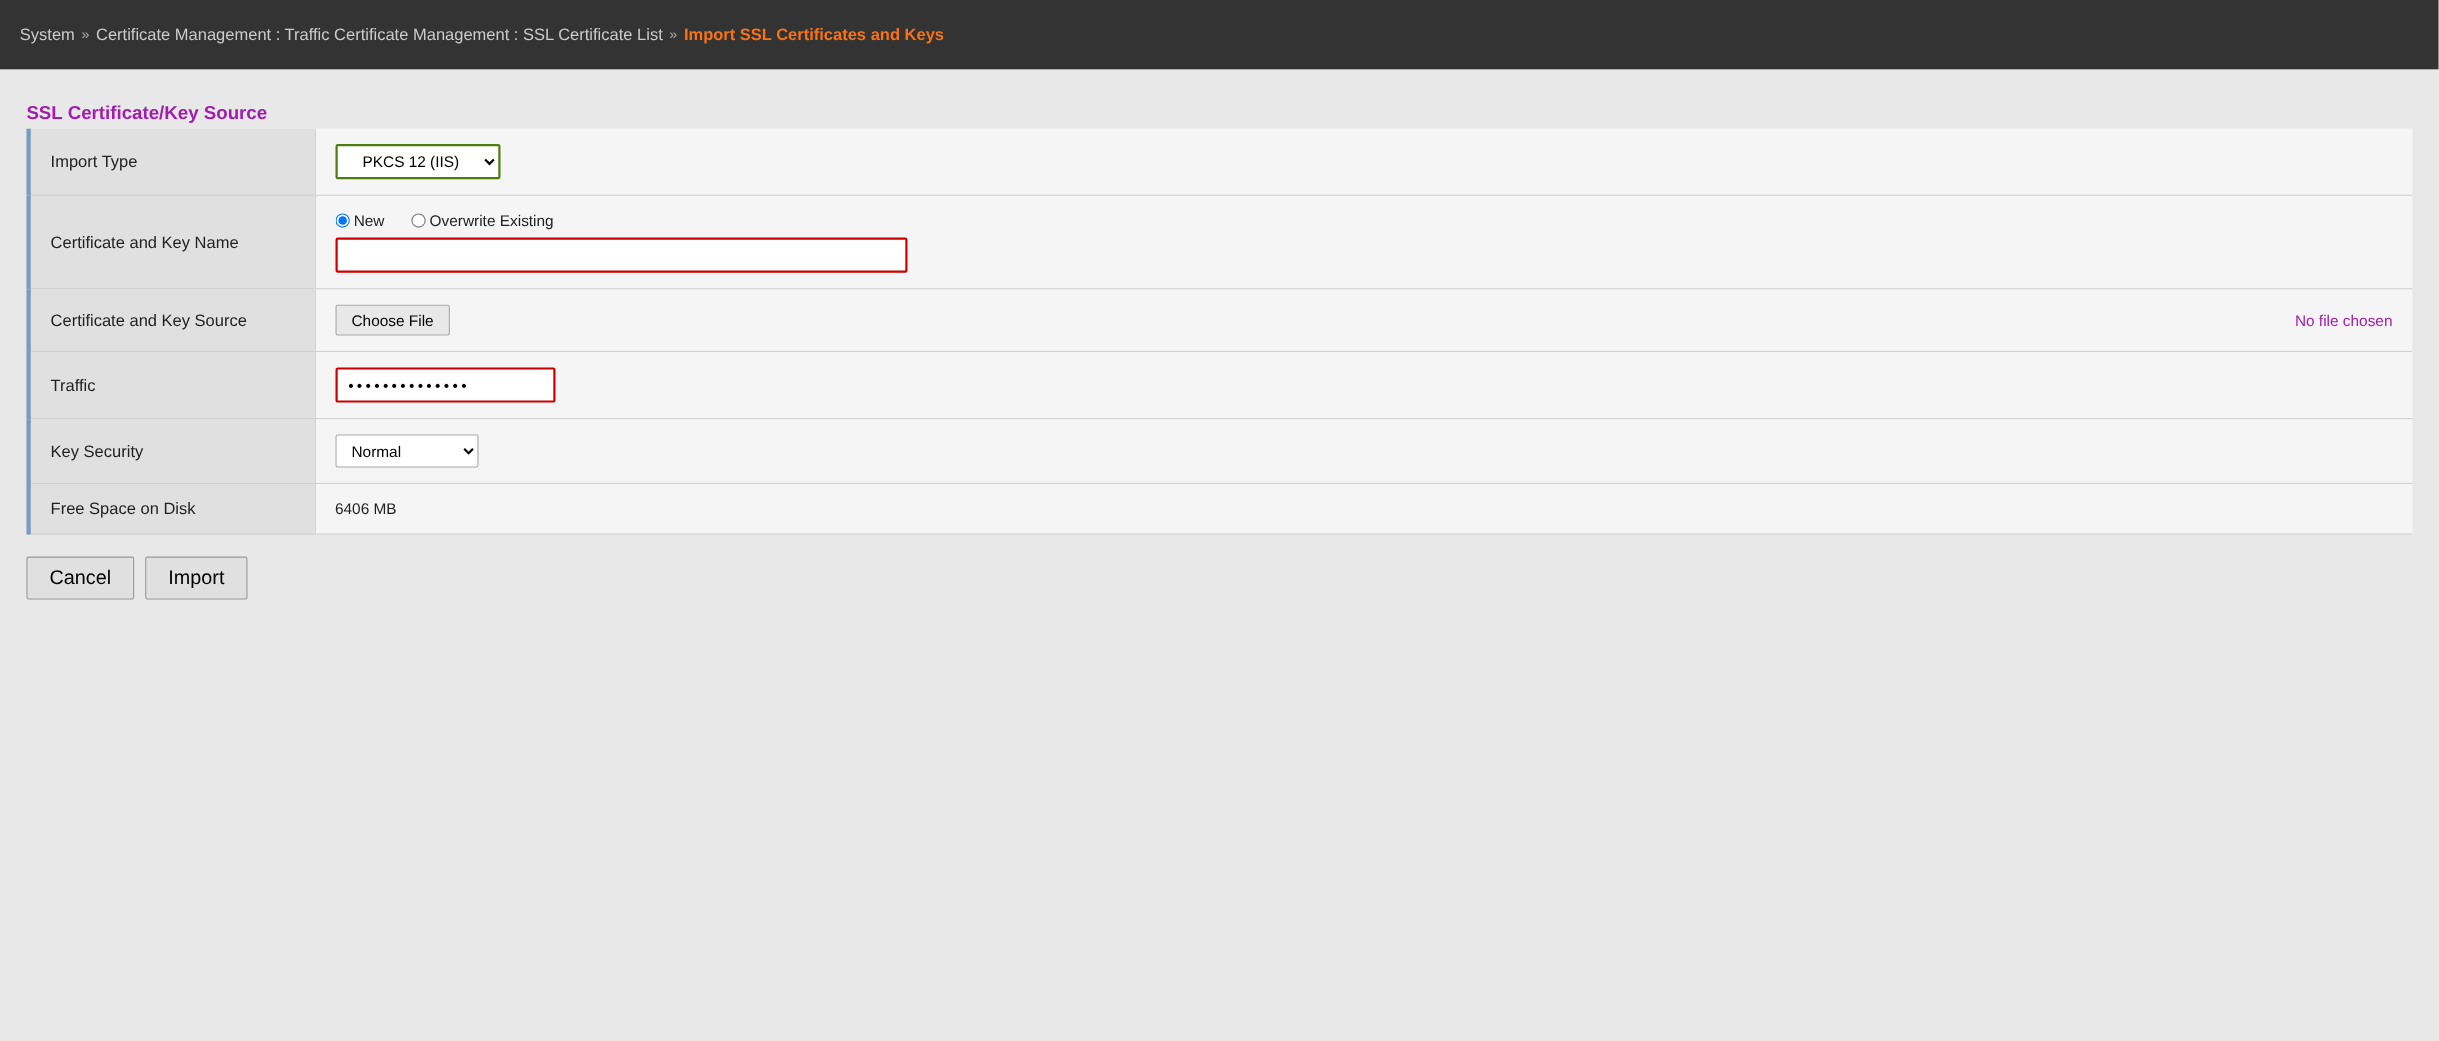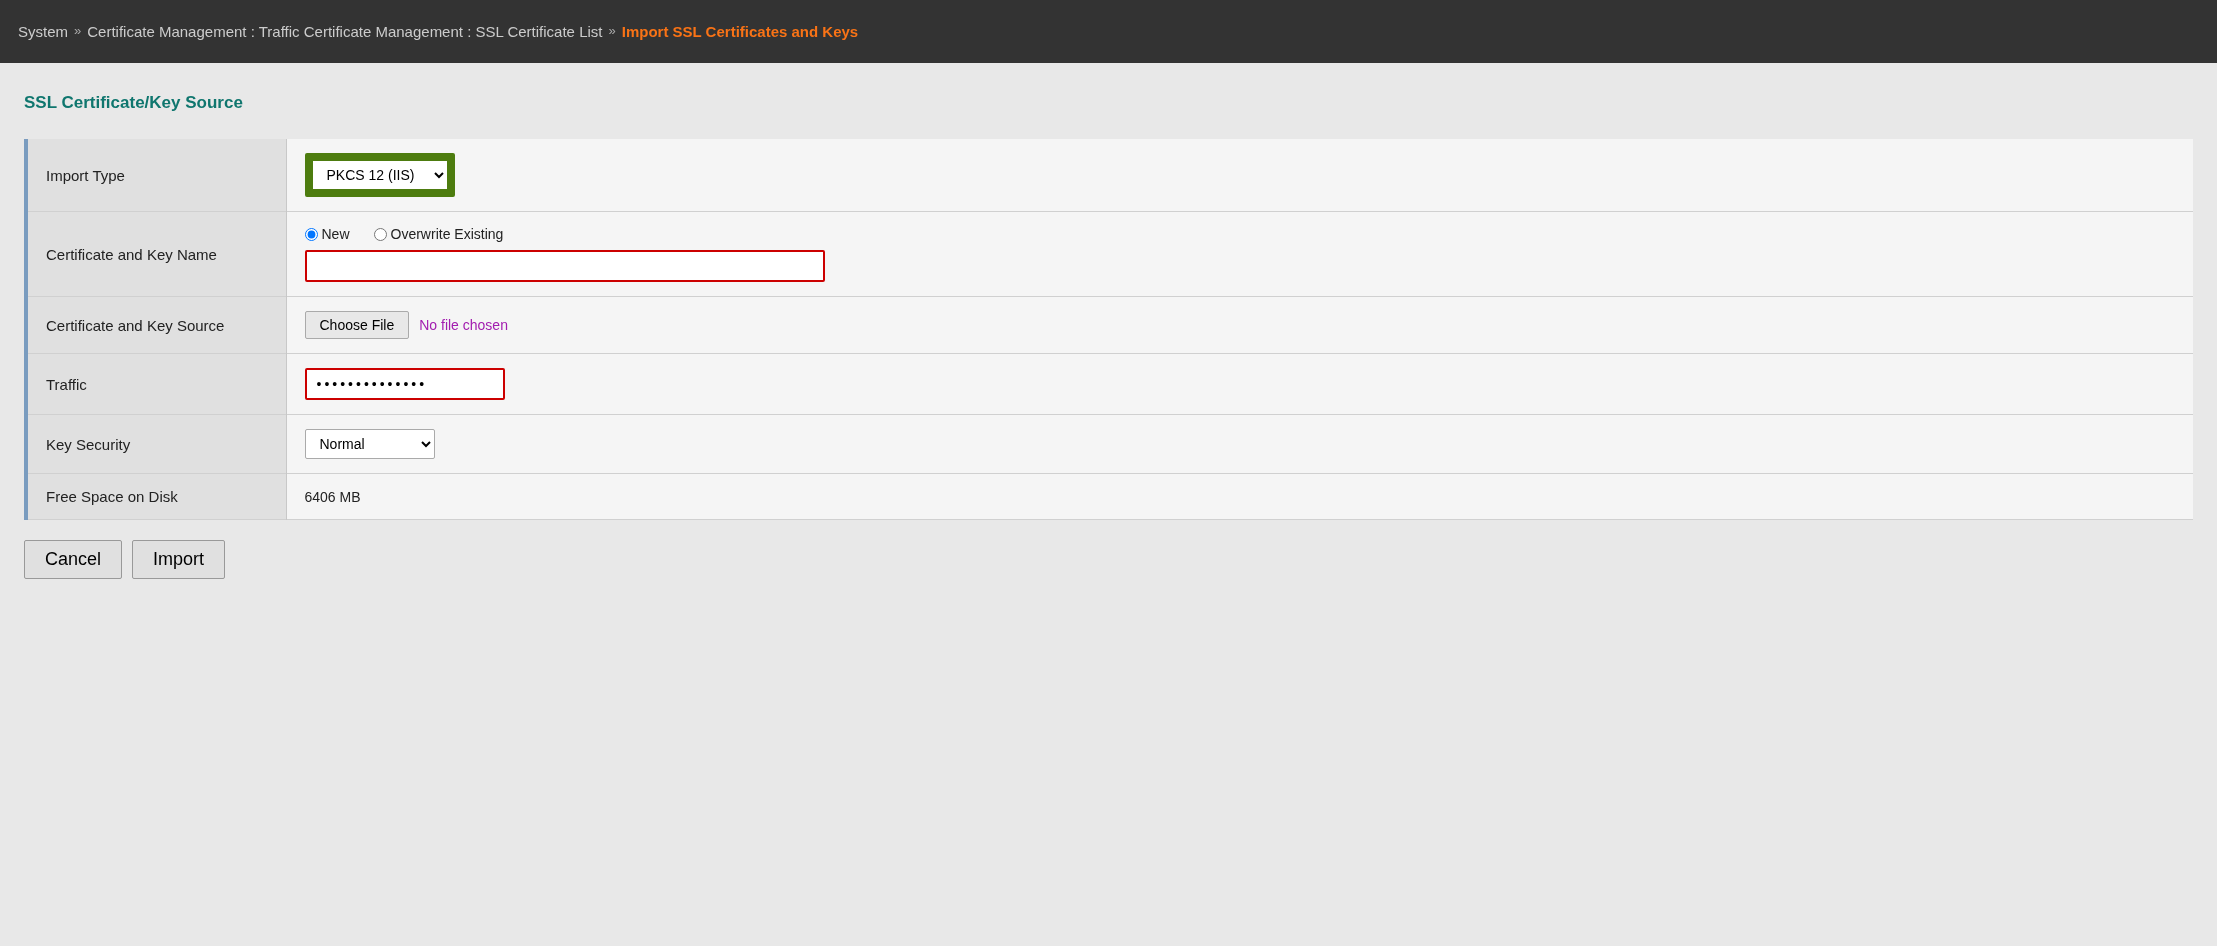--- a/index.html
+++ b/index.html
@@ -25,22 +25,22 @@
     .breadcrumb-bar .sep {
       color: #aaa;
       font-size: 13px;
     }
     .main-content {
       padding: 30px 24px 24px 24px;
     }
     .section-title {
       font-size: 17px;
       font-weight: bold;
-      margin-bottom: 26px;
-      color: #0f766e;
+      margin-bottom: 4px;
+      color: #a21caf;
     }
     .form-table {
       width: 100%;
       border-collapse: collapse;
       background: #f5f5f5;
     }
     .form-table tr {
       border-bottom: 1px solid #d0d0d0;
     }
     .form-table td {
@@ -52,27 +52,28 @@
       background: #e0e0e0;
       font-weight: normal;
       color: #222;
       border-left: 4px solid #7a9cbf;
       border-right: 1px solid #c8c8c8;
     }
     .form-table td.value-cell {
       background: #f5f5f5;
     }
     select.import-type {
-      border: 8px solid #4d7c0f;
+      border: 2px solid #4d7c0f;
       padding: 5px 10px;
       font-size: 14px;
       background: #fff;
       border-radius: 2px;
       min-width: 150px;
       cursor: pointer;
+      text-align: center;
     }
     .radio-row {
       display: flex;
       align-items: center;
       gap: 24px;
       margin-bottom: 8px;
     }
     .radio-row label {
       display: flex;
       align-items: center;
@@ -84,20 +85,21 @@
       border: 2px solid #cc0000;
       padding: 6px 10px;
       font-size: 14px;
       width: 520px;
       border-radius: 2px;
     }
     .file-row {
       display: flex;
       align-items: center;
       gap: 10px;
+      justify-content: space-between;
     }
     .choose-file-btn {
       border: 1px solid #aaa;
       background: #e8e8e8;
       padding: 5px 14px;
       font-size: 14px;
       cursor: pointer;
       border-radius: 2px;
     }
     .no-file-text {

